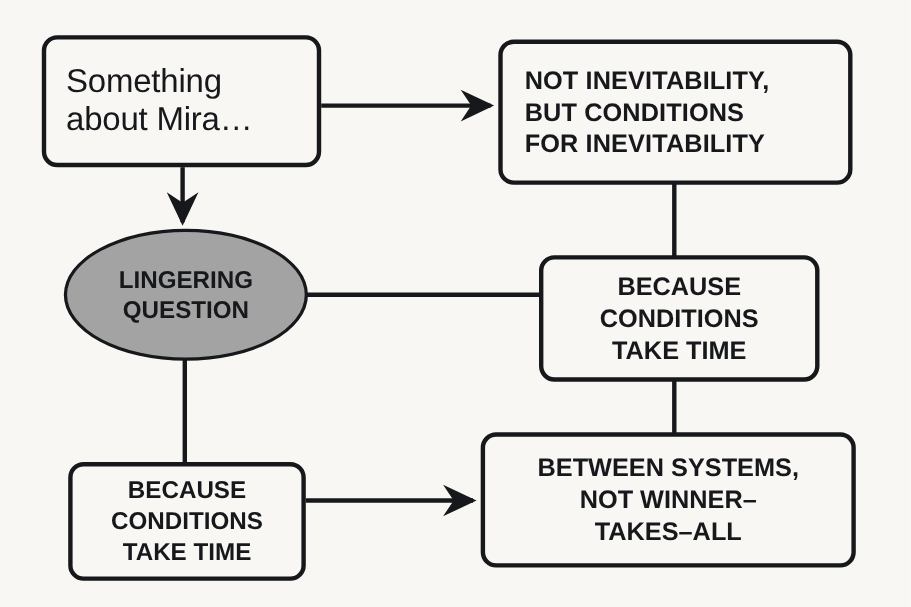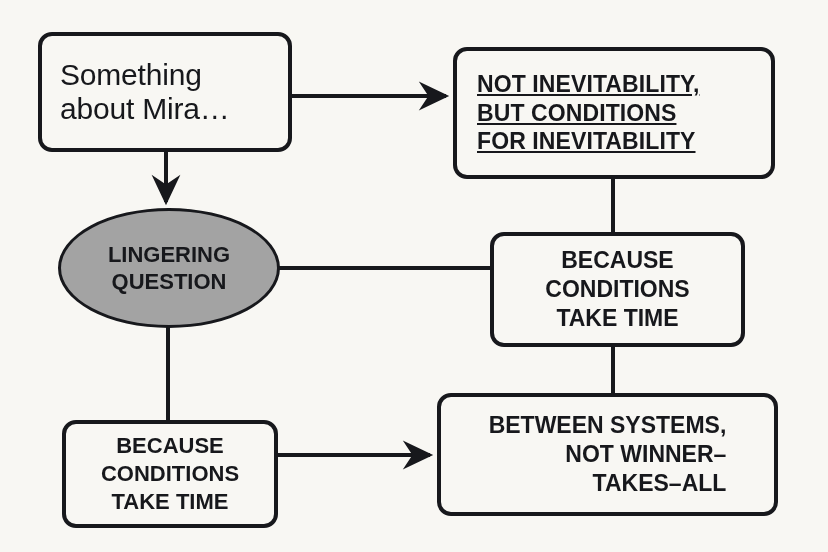--- a/index.html
+++ b/index.html
@@ -56,25 +56,24 @@
   }
   .n-mira .node-label {
     font-size: 30px;
     font-weight: 400;
     letter-spacing: -0.2px;
     text-align: left;
   }
   
   .n-conditions-for {
     left: 453px;
-    top: 47px;
+    top: 36px;
     width: 322px;
     height: 132px;
     padding: 2px 20px;
-    text-decoration: underline;
   }
   .n-conditions-for .node-label {
     font-size: 23px;
     font-weight: 700;
     letter-spacing: 0.1px;
     text-align: left;
     line-height: 1.24;
   }
   
   .n-lingering {
@@ -128,21 +127,21 @@
     left: 437px;
     top: 393px;
     width: 341px;
     height: 123px;
     padding: 0 14px;
     align-items: center;
   }
   .n-between .node-label {
     font-size: 23px;
     font-weight: 700;
-    text-align: right;
+    text-align: center;
     line-height: 1.26;
   }
 </style>
 </head>
 <body>
 
 <div id="canvas">
 
   <svg id="edges" viewBox="0 0 828 552" aria-hidden="true">
     <defs>

